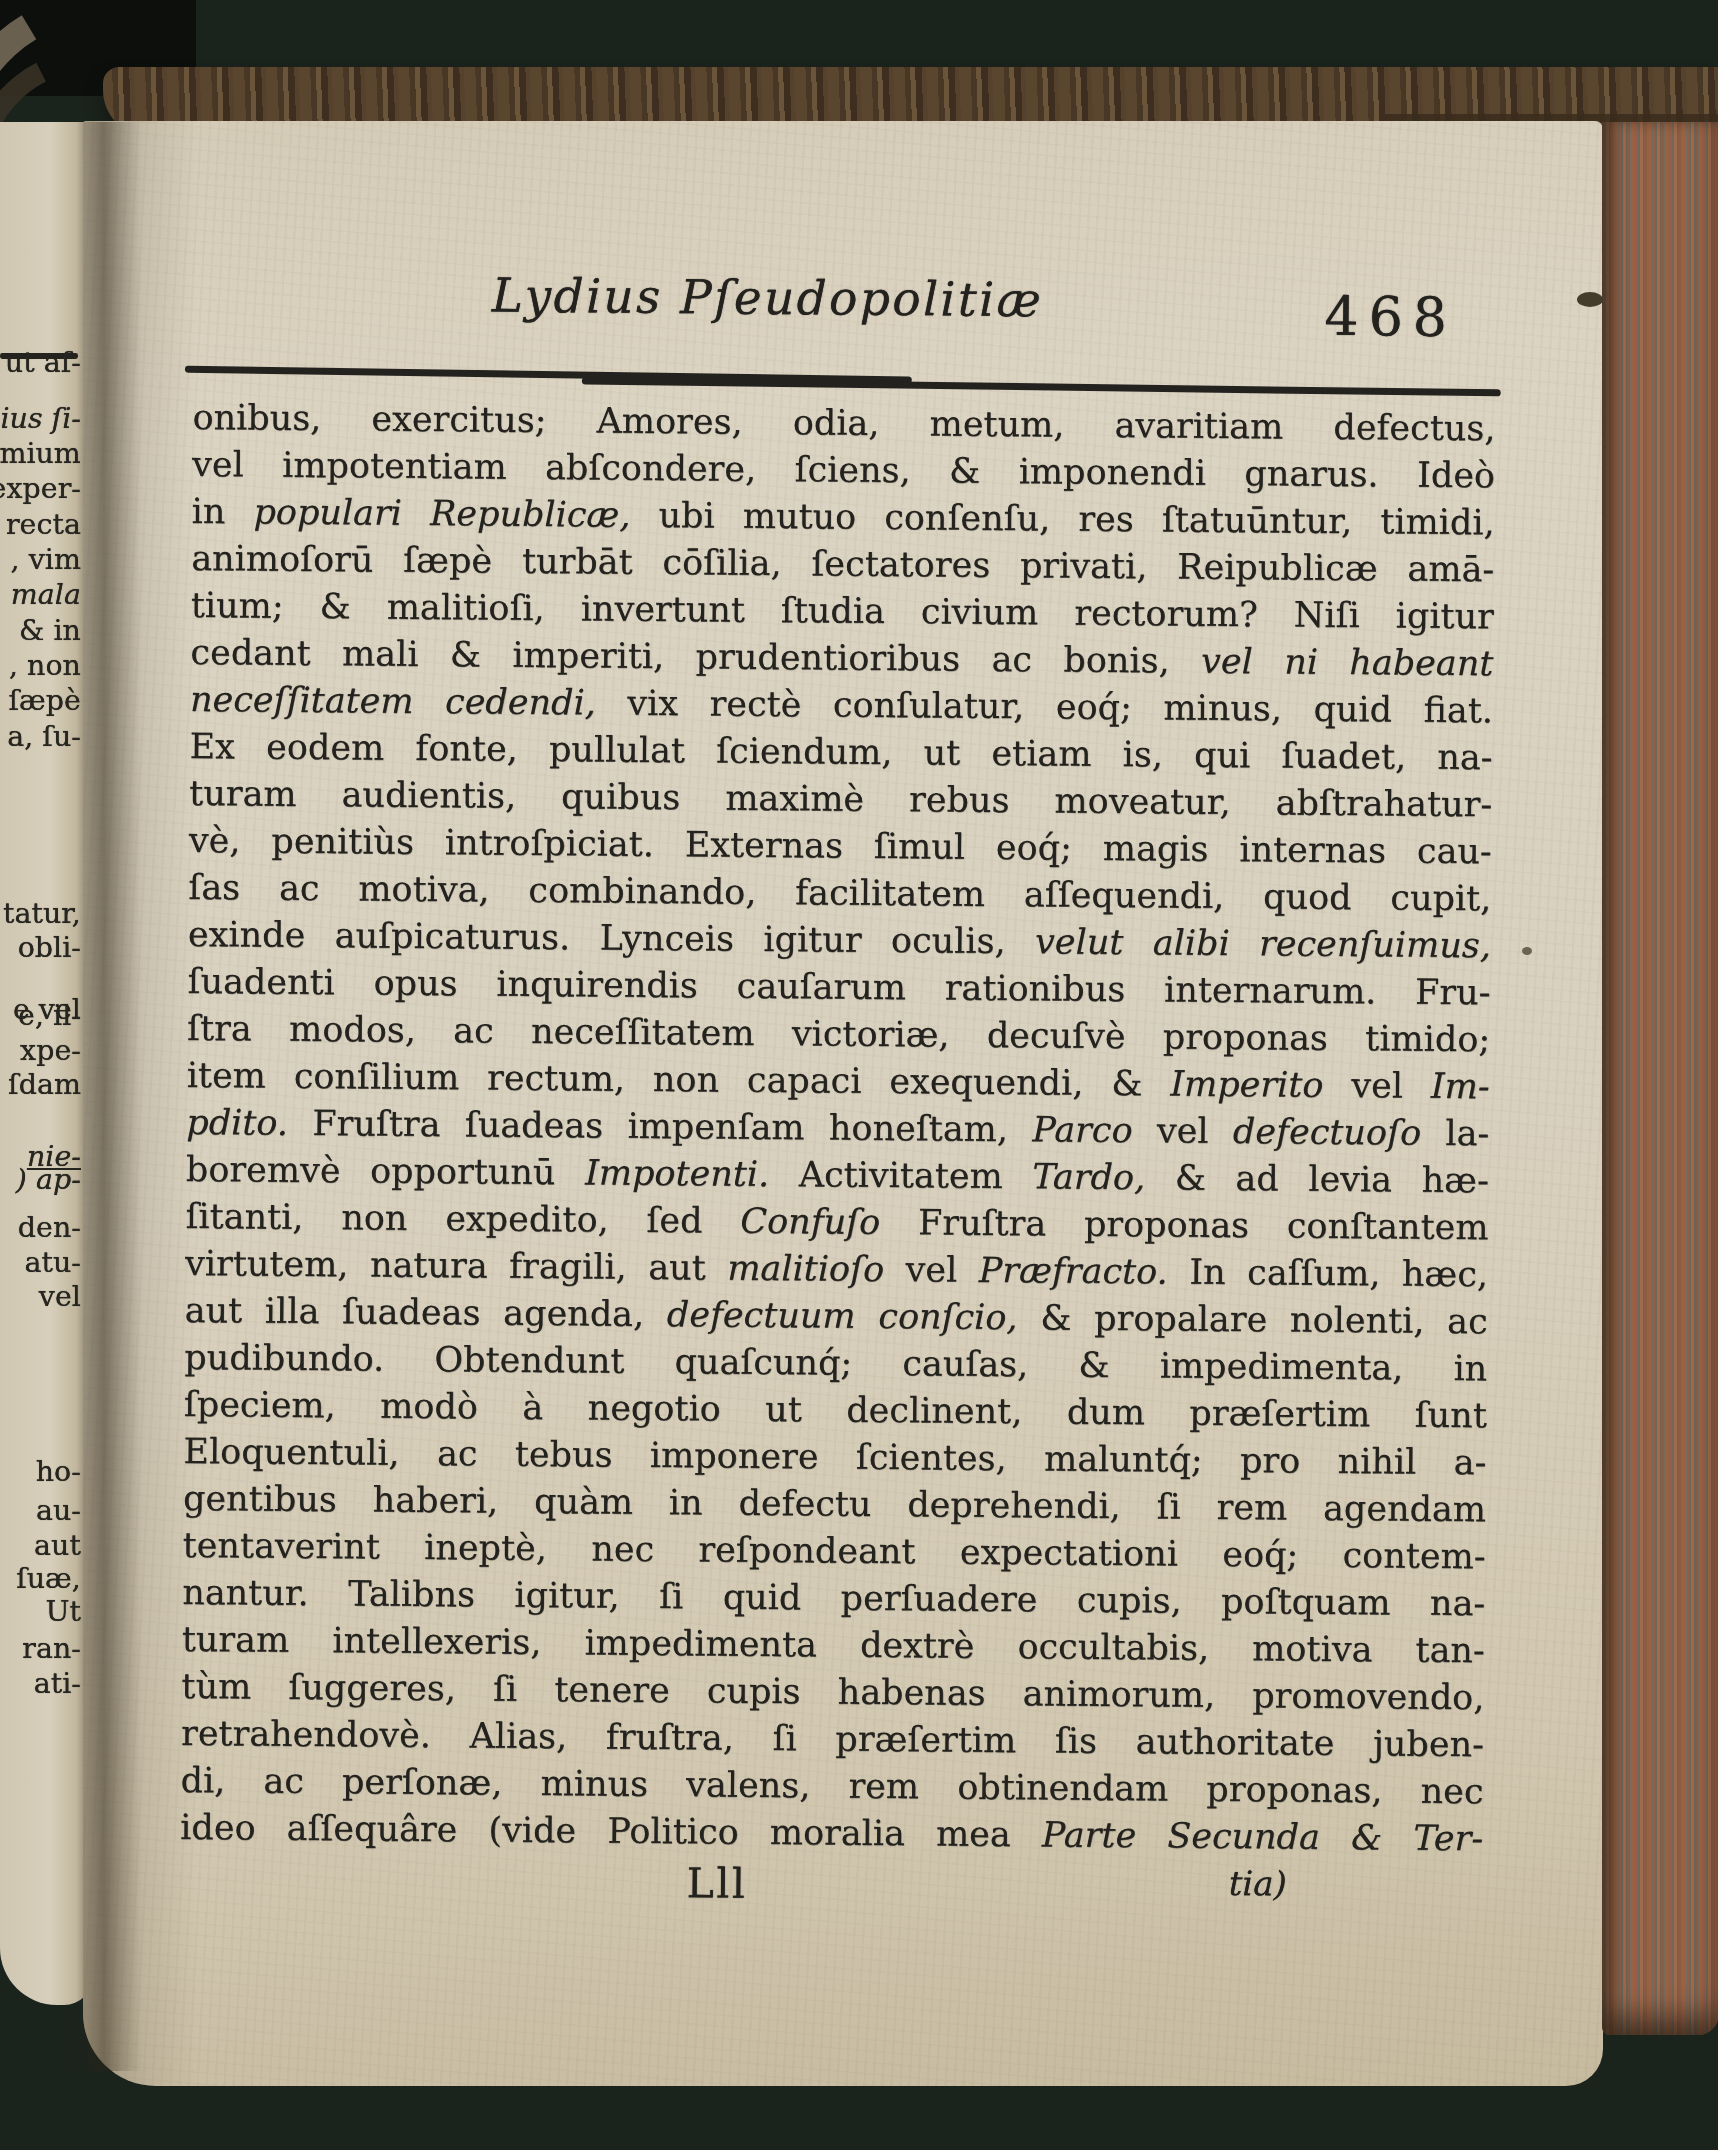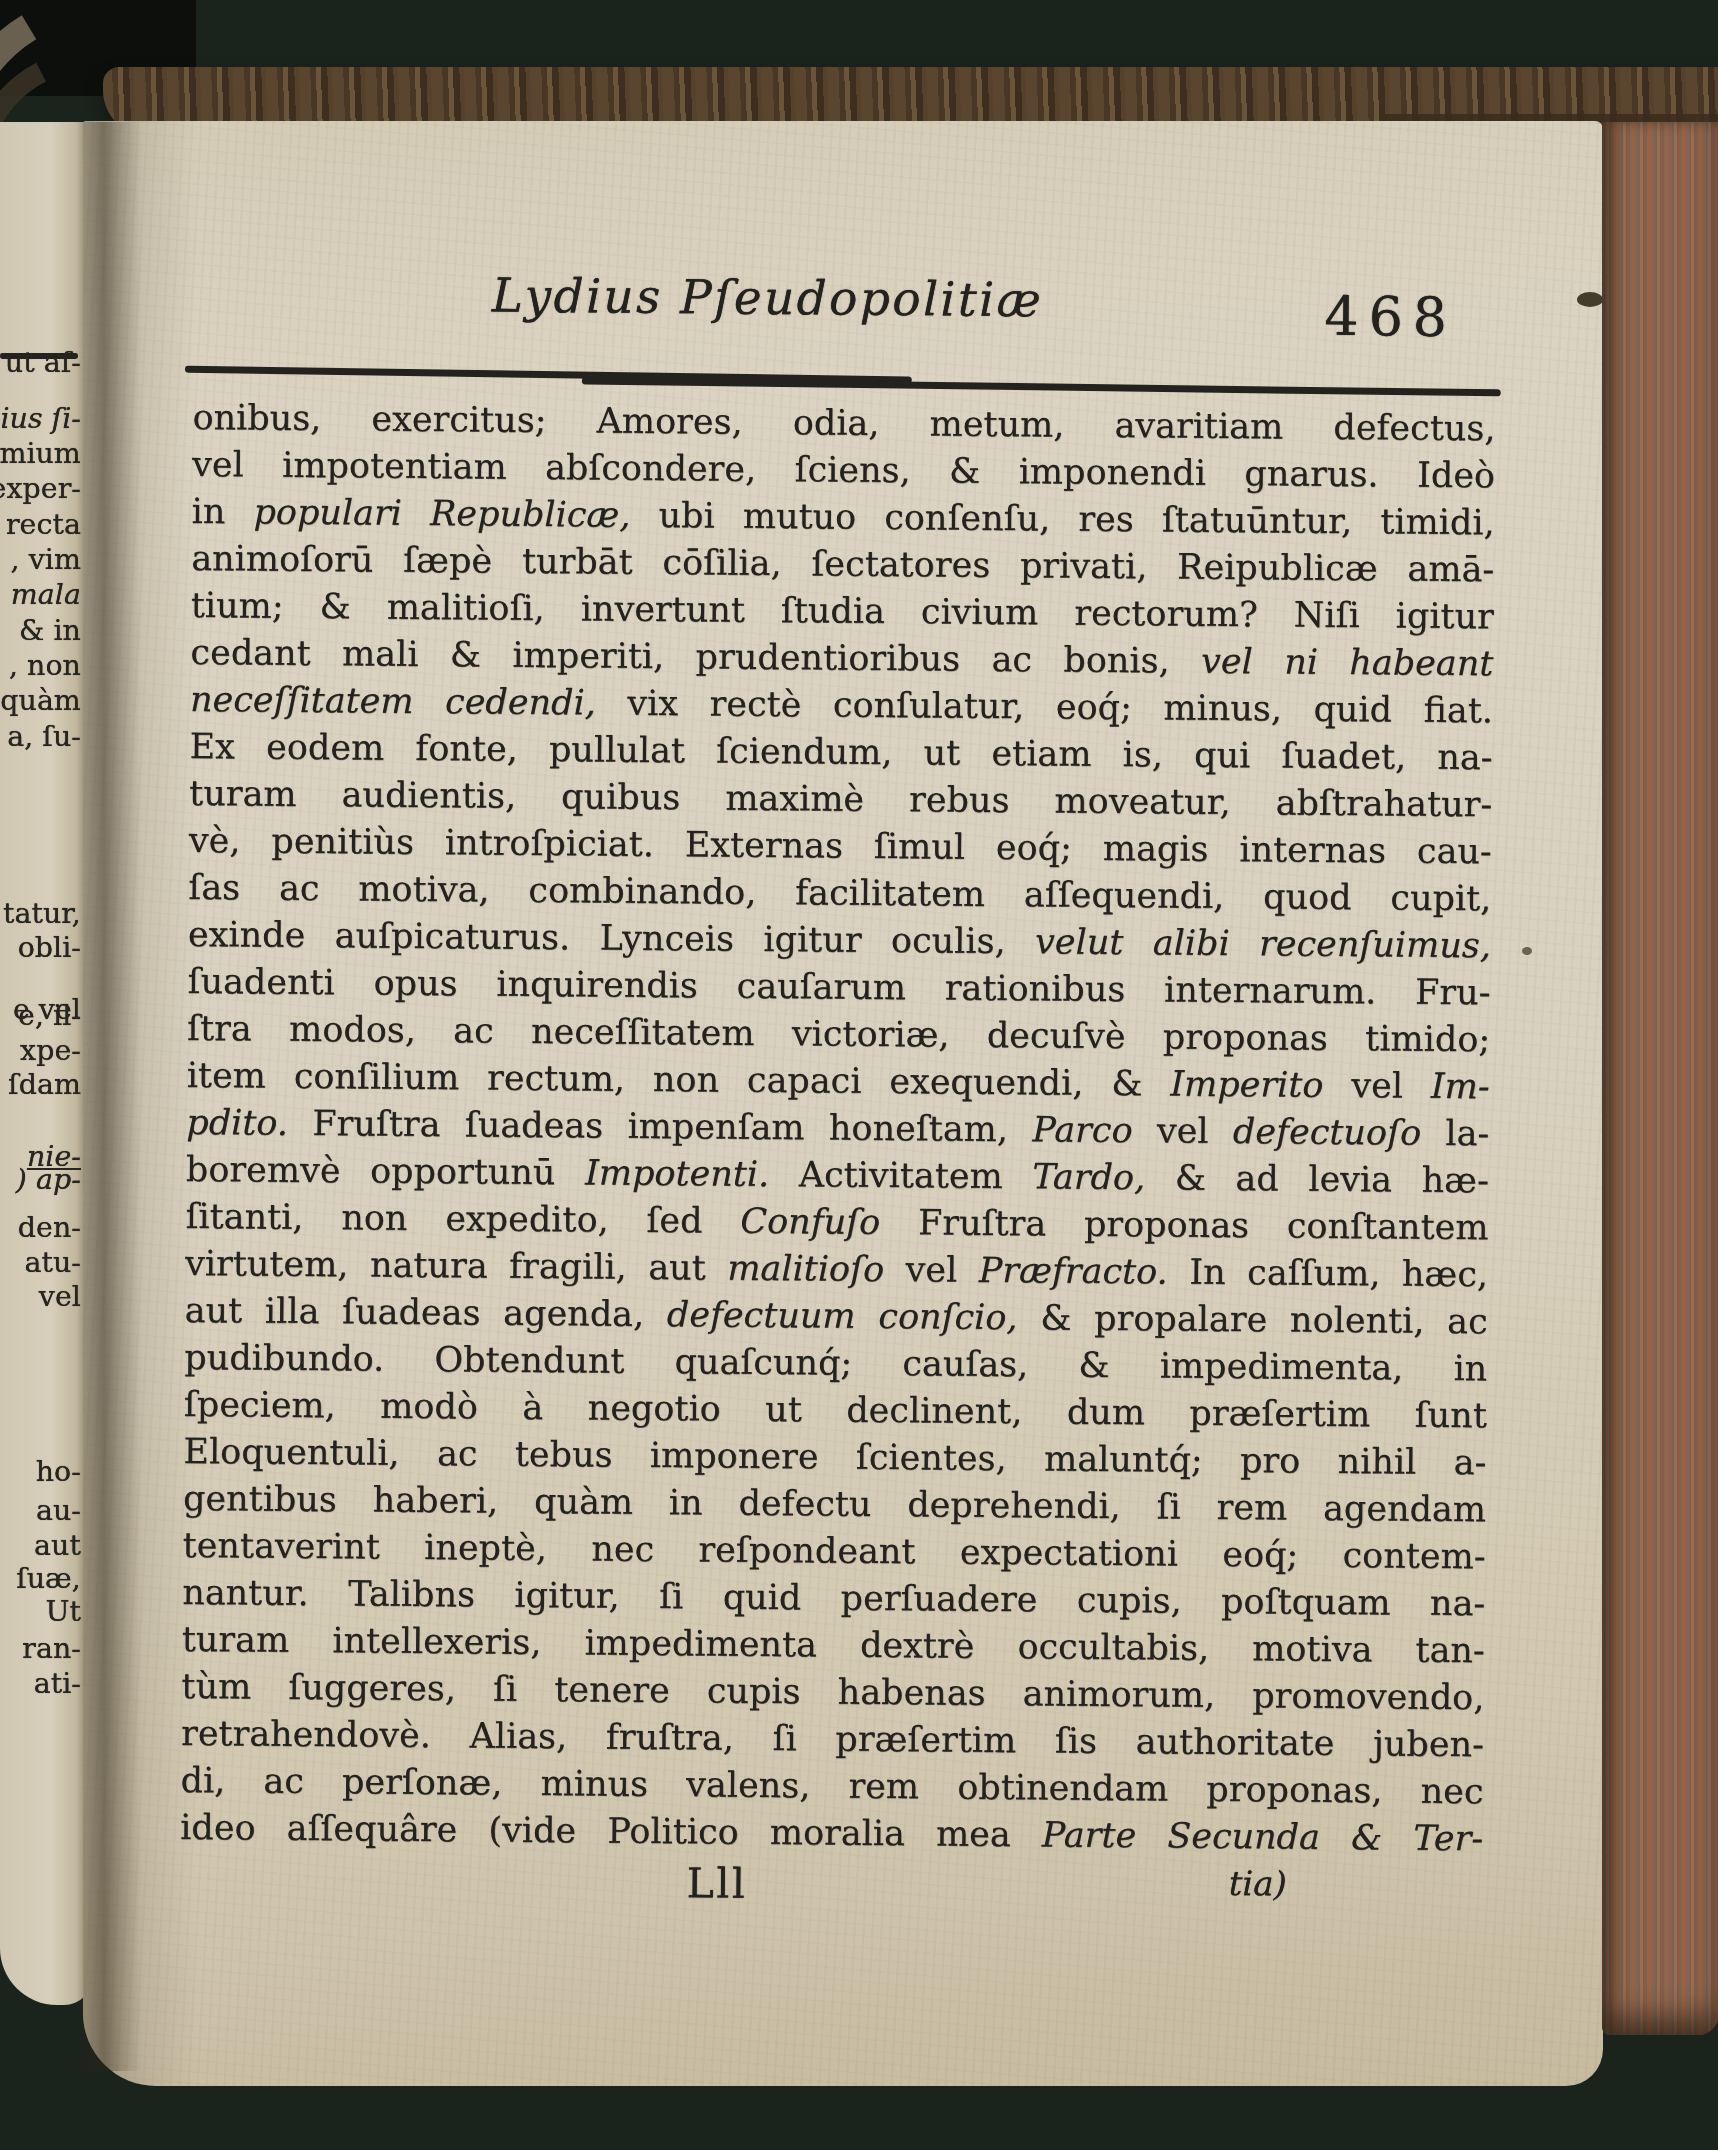--- a/index.html
+++ b/index.html
@@ -134,21 +134,21 @@
   <div class="facing-rule"></div>
 <div class="fnote" style="top: 349px;">ut aſ-</div>
     <div class="fnote it" style="top: 405px;">lius ſi-</div>
     <div class="fnote" style="top: 440px;">mium</div>
     <div class="fnote" style="top: 475px;">exper-</div>
     <div class="fnote" style="top: 511px;">recta</div>
     <div class="fnote" style="top: 546px;">, vim</div>
     <div class="fnote it" style="top: 581px;">mala</div>
     <div class="fnote" style="top: 617px;">&amp; in</div>
     <div class="fnote" style="top: 652px;">, non</div>
-    <div class="fnote" style="top: 687px;">quàm</div>
+    <div class="fnote" style="top: 687px;">ſæpè</div>
     <div class="fnote" style="top: 723px;">a, ſu-</div>
     <div class="fnote" style="top: 900px;">tatur,</div>
     <div class="fnote" style="top: 934px; margin-left: 43px;">obli-</div>
     <div class="fnote" style="top: 996px; text-align: center;">e vel</div>
     <div class="fnote" style="top: 1002px;">e, il-</div>
     <div class="fnote" style="top: 1037px;">xpe-</div>
     <div class="fnote" style="top: 1071px;">ſdam</div>
     <div class="fnote" style="top: 1166px; font-style: italic;">) ap-</div>
     <div class="fnote it" style="top: 1143px; text-decoration: underline;">nie-</div>
     <div class="fnote" style="top: 1214px;">den-</div>

